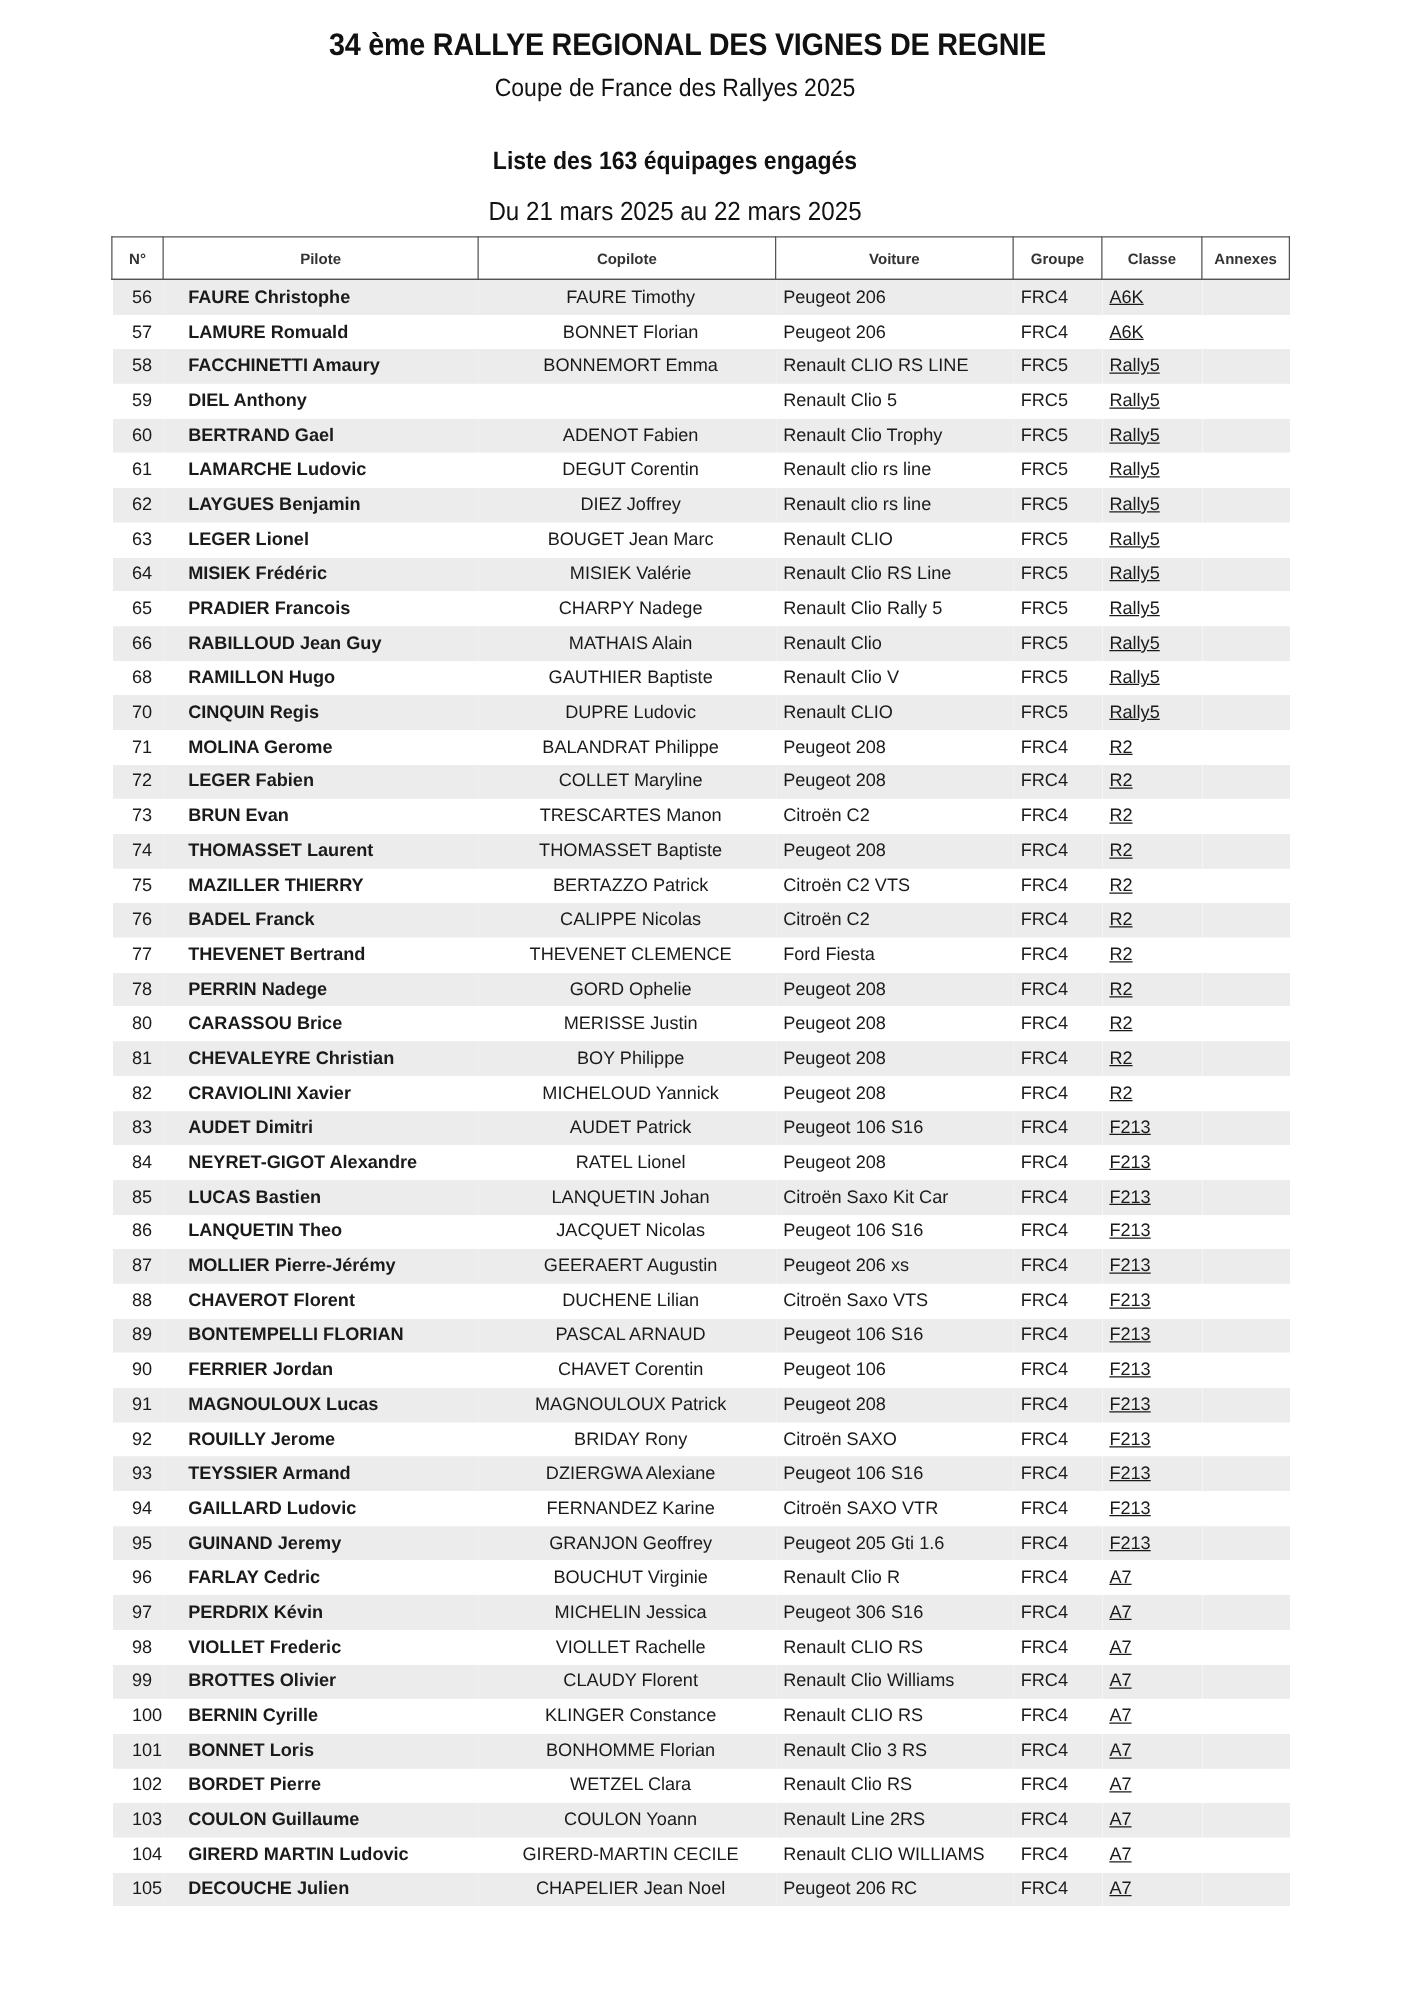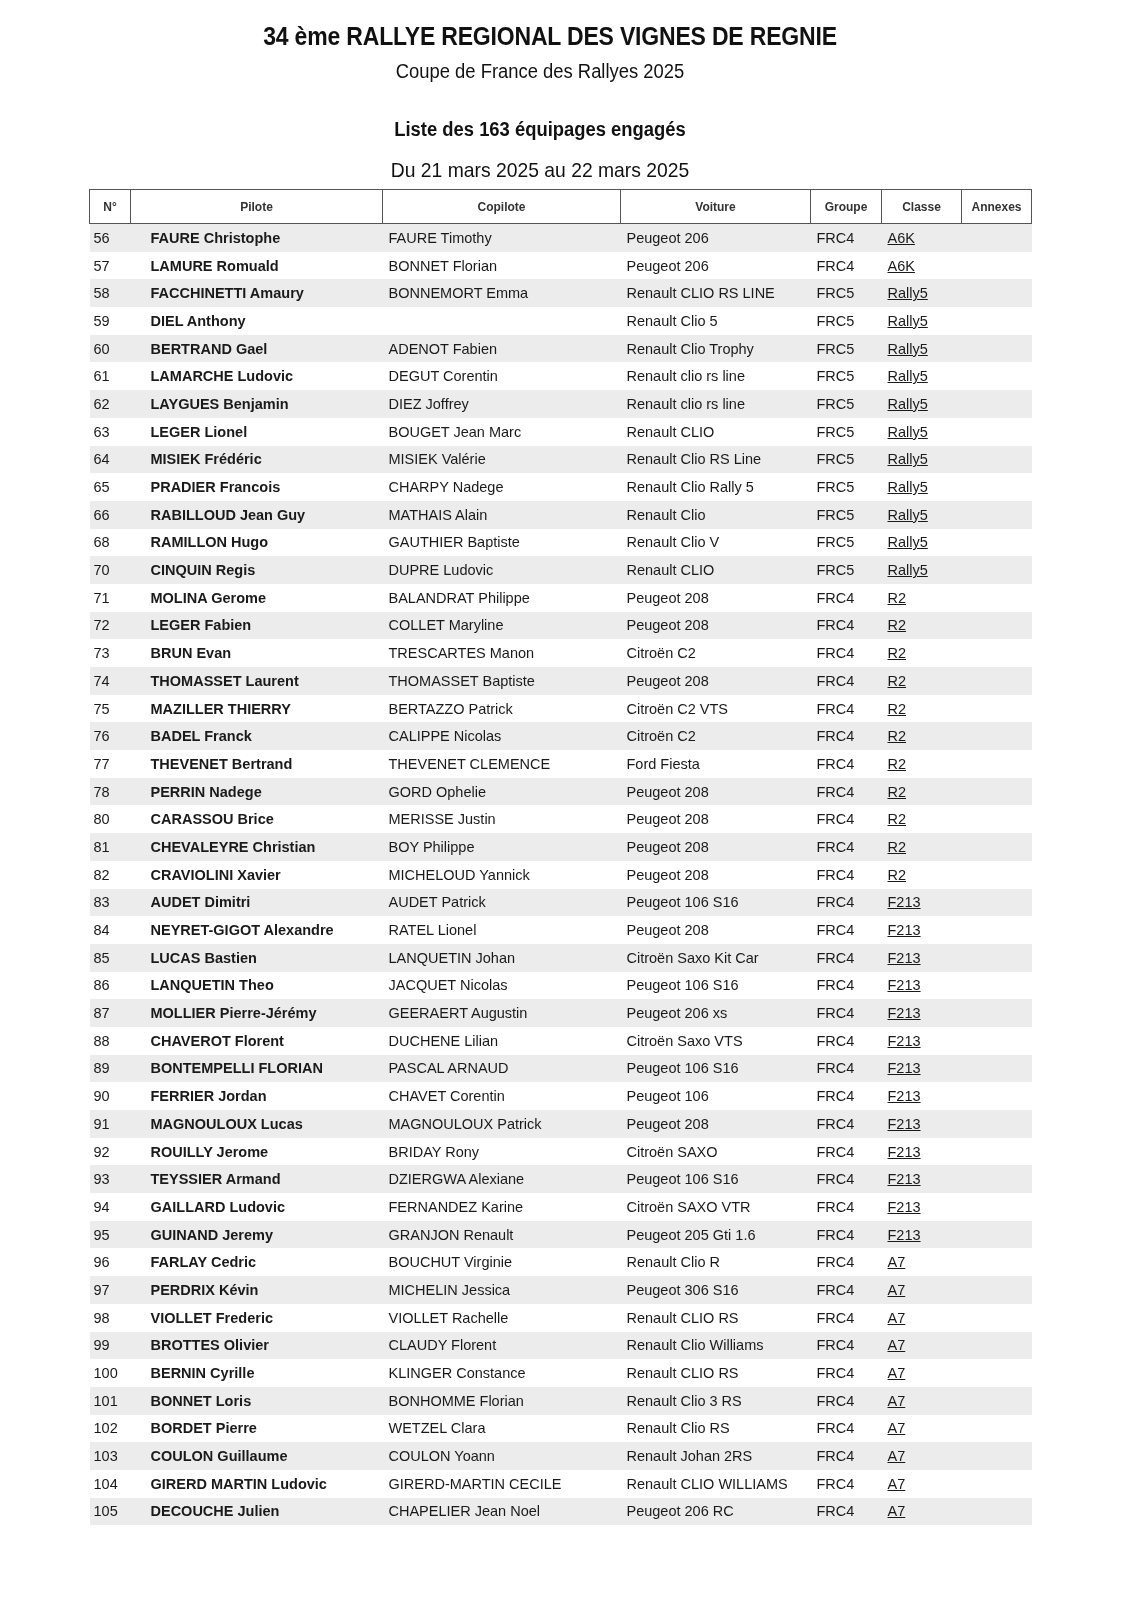--- a/index.html
+++ b/index.html
@@ -15,23 +15,23 @@
            font-size: 21px; transform: scaleX(0.92); }
   table { position: absolute; top: 189px; left: 89px; border-collapse: collapse;
           table-layout: fixed; width: 942px; }
   col.c-num { width: 41px; } col.c-pil { width: 252px; } col.c-cop { width: 238px; }
   col.c-car { width: 190px; } col.c-grp { width: 71px; } col.c-cls { width: 80px; } col.c-ann { width: 70px; }
   thead th { height: 33px; border: 1.5px solid #555; font-size: 12px; font-weight: bold;
              color: #333; text-align: center; padding: 0; background: #fff; }
   tbody td { height: 27.7px; font-size: 14.5px; padding: 0; white-space: nowrap;
              overflow: hidden; color: #1a1a1a; }
   tbody tr:nth-child(odd) td { background: #ececec; }
-  tbody td.num { padding-left: 4px; }
+  tbody td.num { padding-left: 16px; }
   tbody td.pil { padding-left: 20px; font-weight: bold; }
-  tbody td.cop { padding-left: 6px; }
+  tbody td.cop { padding-left: 6px; text-align: center; }
   tbody td.car { padding-left: 6px; }
   tbody td.grp { padding-left: 6px; }
   tbody td.cls { padding-left: 6px; text-decoration: underline; }
 </style>
 </head>
 <body>
 
 <div class="title">34 ème RALLYE REGIONAL  DES VIGNES DE REGNIE</div>
 <div class="subtitle">Coupe de France des Rallyes 2025</div>
 <div class="list-title">Liste des 163 équipages engagés</div>
@@ -379,21 +379,21 @@
         <td class="pil">GAILLARD Ludovic</td>
         <td class="cop">FERNANDEZ Karine</td>
         <td class="car">Citroën SAXO VTR</td>
         <td class="grp">FRC4</td>
         <td class="cls">F213</td>
         <td class="ann"></td>
       </tr>
       <tr>
         <td class="num">95</td>
         <td class="pil">GUINAND Jeremy</td>
-        <td class="cop">GRANJON Renault</td>
+        <td class="cop">GRANJON Geoffrey</td>
         <td class="car">Peugeot 205 Gti 1.6</td>
         <td class="grp">FRC4</td>
         <td class="cls">F213</td>
         <td class="ann"></td>
       </tr>
       <tr>
         <td class="num">96</td>
         <td class="pil">FARLAY Cedric</td>
         <td class="cop">BOUCHUT Virginie</td>
         <td class="car">Renault Clio R</td>
@@ -452,21 +452,21 @@
         <td class="cop">WETZEL Clara</td>
         <td class="car">Renault Clio RS</td>
         <td class="grp">FRC4</td>
         <td class="cls">A7</td>
         <td class="ann"></td>
       </tr>
       <tr>
         <td class="num">103</td>
         <td class="pil">COULON Guillaume</td>
         <td class="cop">COULON Yoann</td>
-        <td class="car">Renault Johan 2RS</td>
+        <td class="car">Renault Line 2RS</td>
         <td class="grp">FRC4</td>
         <td class="cls">A7</td>
         <td class="ann"></td>
       </tr>
       <tr>
         <td class="num">104</td>
         <td class="pil">GIRERD MARTIN Ludovic</td>
         <td class="cop">GIRERD-MARTIN CECILE</td>
         <td class="car">Renault CLIO WILLIAMS</td>
         <td class="grp">FRC4</td>

